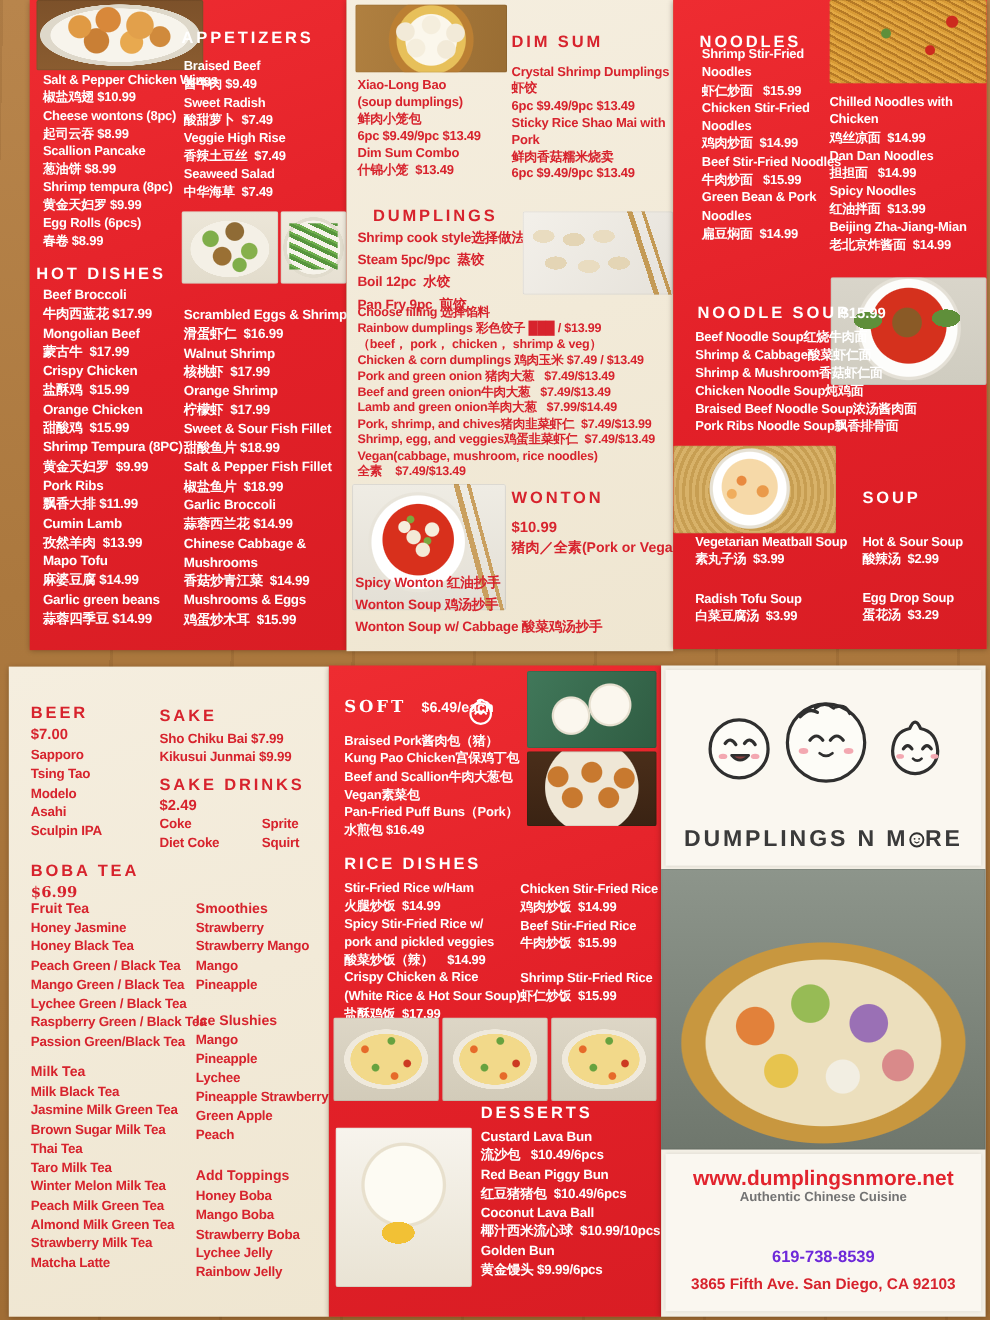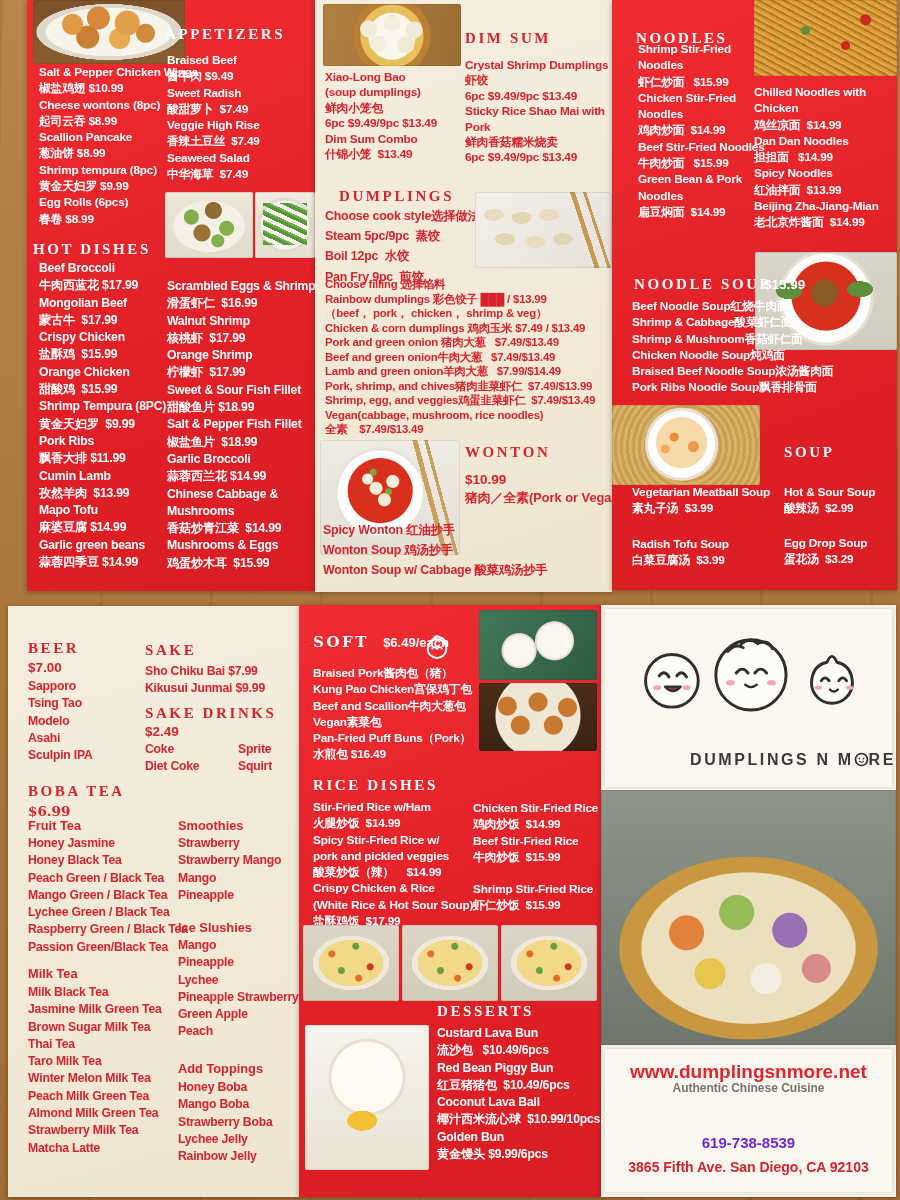--- a/index.html
+++ b/index.html
@@ -4,21 +4,21 @@
 <style>
   html,body{margin:0;padding:0}
   #stage{position:relative;width:900px;height:1200px;overflow:hidden;
     font-family:"Liberation Sans",sans-serif;
     background:
       repeating-linear-gradient(91deg, rgba(70,35,5,.10) 0 3px, rgba(0,0,0,0) 3px 110px),
       linear-gradient(180deg,#b8854c 0%,#ab783e 45%,#a06d35 100%);}
   .panel{position:absolute;box-shadow:0 1px 5px rgba(40,20,0,.38)}
   .panel.red{background:linear-gradient(160deg,#ee2c31 0%,#e22028 55%,#d91d24 100%);color:#fff}
   .panel.cream{background:linear-gradient(165deg,#f5eedf 0%,#efe6d1 100%);color:#d7232d}
-  .sec-title{position:absolute;font-family:Liberation Serif, serif;font-weight:700;
+  .sec-title{position:absolute;font-family:Liberation Sans, sans-serif;font-weight:700;
     letter-spacing:2.6px;font-size:15px;white-space:pre}
   .sec-title-inline{font-family:"DejaVu Serif","Liberation Serif",serif;font-weight:700;
     letter-spacing:2.6px;font-size:15px;white-space:pre}
   .col{position:absolute}
   .line{font-weight:700;white-space:pre;letter-spacing:-0.2px}
   .lh14 .line{font-size:11.4px;line-height:14.5px}
   .lh15 .line{font-size:11.8px;line-height:15.4px}
   .lh16 .line{font-size:11.8px;line-height:16.3px}
   .lh17 .line{font-size:12.2px;line-height:17.3px}
   .lh20 .line{font-size:12.4px;line-height:20.2px}
@@ -127,21 +127,21 @@
     radial-gradient(circle at 29% 56%, #e2813a 0 17px, rgba(0,0,0,0) 18px),
     radial-gradient(circle at 46% 48%, #97bb55 0 17px, rgba(0,0,0,0) 18px),
     radial-gradient(circle at 64% 55%, #9a70b5 0 17px, rgba(0,0,0,0) 18px),
     radial-gradient(circle at 37% 72%, #e7c44e 0 15px, rgba(0,0,0,0) 16px),
     radial-gradient(circle at 56% 74%, #f2eee2 0 15px, rgba(0,0,0,0) 16px),
     radial-gradient(circle at 73% 70%, #d98a8a 0 14px, rgba(0,0,0,0) 15px),
     radial-gradient(ellipse 44% 36% at 50% 62%, #ecdfbd 0 82%, #c8973f 83% 99%, rgba(0,0,0,0) 100%),
     linear-gradient(#8d958b,#6f776d)}
   
   .card{position:absolute;background:#faf7f0;box-shadow:0 0 3px rgba(0,0,0,.12)}
-  .brand-row{position:absolute;width:100%;text-align:right;font-weight:700;font-size:16px;
+  .brand-row{position:absolute;width:100%;text-align:center;font-weight:700;font-size:21px;
     letter-spacing:2.6px;color:#3a3a3a;white-space:pre}
   .o-face{display:inline-block;vertical-align:-2px}
   .center-text{position:absolute;width:100%;text-align:center;font-weight:700;white-space:pre}
 </style>
 </head>
 <body>
 
 <div id="stage">
 
   <div class="panel red" style="left:27px;top:0;width:288px;height:591px">
@@ -235,21 +235,21 @@
         <div class="line">虾饺</div>
         <div class="line">6pc $9.49/9pc $13.49</div>
         <div class="line">Sticky Rice Shao Mai with</div>
         <div class="line">Pork</div>
         <div class="line">鲜肉香菇糯米烧卖</div>
         <div class="line">6pc $9.49/9pc $13.49</div>
       </div>
     <div class="sec-title" style="left:24px;top:188px">DUMPLINGS</div>
     <div class="col lh20" style="left:10px;top:206px">
 
-    <div class="line">Choose cook style选择做法</div>
+    <div class="line">Shrimp cook style选择做法</div>
         <div class="line">Steam 5pc/9pc  蒸饺</div>
         <div class="line">Boil 12pc  水饺</div>
         <div class="line">Pan Fry 9pc  煎饺</div>
       </div>
     <div class="photo ph-dumpstrip" style="left:160px;top:192px;width:137px;height:76px"></div>
     <div class="col lh14" style="left:10px;top:277px">
 
     <div class="line">Choose filling 选择馅料</div>
         <div class="line">Rainbow dumplings 彩色饺子 ███ / $13.99</div>
         <div class="line">（beef， pork， chicken， shrimp &amp; veg）</div>

